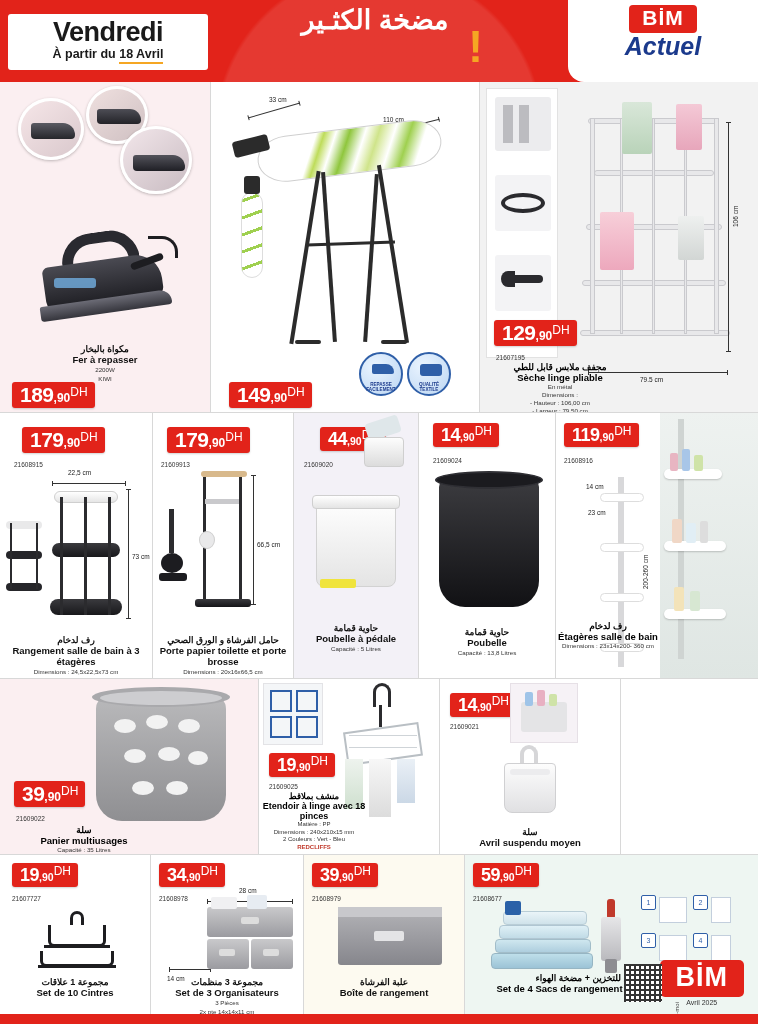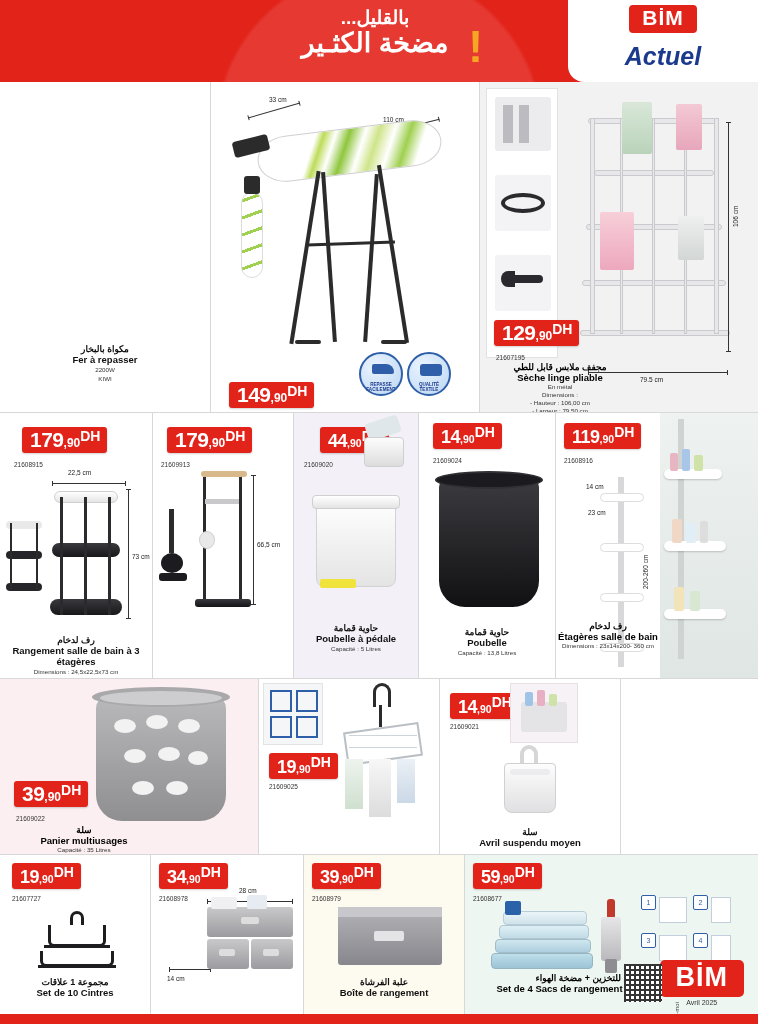--- a/index.html
+++ b/index.html
@@ -34,40 +34,40 @@
   .arabic-head .exclaim { position:absolute; right:42px; top:16px; font-size:44px; font-weight:bold; color:#f5a623; }
 
   .bim-logo-head {
     position:absolute; right:0; top:0; width:190px; height:82px; background:#fff;
     border-bottom-left-radius:16px; text-align:center;
   }
   .bim-badge {
     display:inline-block; margin-top:5px; background:#e2231a; color:#fff; font-weight:bold;
     font-size:21px; padding:1px 13px 3px 13px; border-radius:4px; letter-spacing:1px;
   }
-  .bim-actuel { font-size:25px; font-weight:bold; color:#1b3a8c; line-height:25px; margin-top:11px; font-style:italic; }
+  .bim-actuel { font-size:25px; font-weight:bold; color:#1b3a8c; line-height:25px; margin-top:1px; font-style:italic; }
 
   
   .cell { position:absolute; background:#fff; overflow:hidden; }
   .cell.bg-pink   { background:#fbeff1; }
   .cell.bg-cream  { background:#fdfaf0; }
   .cell.bg-gray   { background:#f2f2f2; }
   .cell.bg-mint   { background:#eef6f2; }
   .cell.bg-lilac  { background:#f3f1f7; }
   .cell.bg-white  { background:#ffffff; }
 
   
   .price {
     position:absolute; background:#e2231a; color:#fff; border-radius:3px;
     padding:2px 7px 3px 8px; white-space:nowrap; line-height:1;
     box-shadow:0 1px 2px rgba(0,0,0,0.18);
   }
   .price .int { font-size:21px; font-weight:bold; letter-spacing:-0.5px; }
   .price .dec { font-size:12px; font-weight:bold; }
-  .price .cur { font-size:14px; font-weight:bold; vertical-align:super; }
+  .price .cur { font-size:12px; font-weight:normal; vertical-align:super; }
   .price.small .int { font-size:18px; }
   .price.small .dec { font-size:10.5px; }
 
   .refcode { position:absolute; font-size:6.5px; color:#333; }
 
   
   .cap { position:absolute; text-align:center; width:100%; }
   .cap .ar { font-size:9px; font-weight:bold; color:#111; direction:rtl; }
   .cap .fr { font-size:9.5px; font-weight:bold; color:#111; line-height:11px; }
   .cap .sp { font-size:6.2px; color:#333; line-height:8px; margin-top:1px; }
@@ -166,33 +166,63 @@
   .seal .t { position:absolute; bottom:2px; width:100%; text-align:center; font-size:4.6px; color:#1b3a8c; font-weight:bold; }
 </style>
 </head>
 <body>
 
 <div class="page">
 
   <div class="header">
     <div class="wave"></div>
 
+    <div class="vendredi-box">
+      <div class="vendredi-title">Vendredi</div>
+      <div class="vendredi-sub">
+        <span>À partir du </span><span class="date">18 Avril</span>
+      </div>
+    </div>
 
     <div class="arabic-head">
-      <div class="l1">بالقليل...</div>
       <div class="l2">مضخة الكثـير</div>
       <div class="exclaim">!</div>
     </div>
 
     <div class="bim-logo-head">
       <div class="bim-badge">BİM</div>
       <div class="bim-actuel">Actuel</div>
     </div>
   </div>
 
+  <div class="cell bg-pink" style="left:0;top:82px;width:210px;height:330px;">
+    <div class="circ-photo" style="left:18px;top:16px;width:66px;height:62px;background:linear-gradient(140deg,#f6e6e8,#d9c8cc);">
+      <div style="position:absolute;left:10px;top:22px;width:44px;height:16px;background:linear-gradient(180deg,#5a5a62,#26262b);border-radius:3px 12px 4px 4px;"></div>
+    </div>
+    <div class="circ-photo" style="left:86px;top:4px;width:62px;height:58px;background:linear-gradient(140deg,#efe0df,#cfc0c2);">
+      <div style="position:absolute;left:8px;top:20px;width:44px;height:15px;background:linear-gradient(180deg,#4d4d55,#232328);border-radius:3px 12px 4px 4px;"></div>
+    </div>
+    <div class="circ-photo" style="left:120px;top:44px;width:72px;height:68px;background:linear-gradient(140deg,#f2e6ea,#c9bcc2);">
+      <div style="position:absolute;left:10px;top:26px;width:52px;height:16px;background:linear-gradient(180deg,#53535b,#1f1f25);border-radius:3px 12px 4px 4px;"></div>
+    </div>
+
+    <div class="shape" style="left:44px;top:150px;">
+      <div class="iron-handle" style="left:16px;top:0;"></div>
+      <div class="iron-body" style="left:0;top:28px;"></div>
+      <div class="iron-sole" style="left:-4px;top:66px;"></div>
+      <div style="position:absolute;left:86px;top:26px;width:34px;height:7px;background:#1d1d21;border-radius:4px;transform:rotate(-20deg);"></div>
+      <div style="position:absolute;left:104px;top:4px;width:30px;height:22px;border:3px solid #1d1d21;border-left:none;border-bottom:none;border-radius:0 16px 0 0;"></div>
+      <div style="position:absolute;left:10px;top:46px;width:42px;height:10px;background:#6fa8d8;border-radius:3px;opacity:0.85;"></div>
+    </div>
+
+    <div class="price" style="left:12px;top:300px;">
+      <span class="int">189</span><span class="dec">,90</span><span class="cur">DH</span>
+    </div>
+
+  </div>
 
   <div class="cell bg-white" style="left:211px;top:82px;width:268px;height:330px;">
     <div class="dim" style="left:58px;top:14px;">33 cm</div>
     <div class="dimline-h" style="left:36px;top:28px;width:54px;transform:rotate(-16deg);"></div>
     <div class="dim" style="left:172px;top:34px;">110 cm</div>
     <div class="dimline-h" style="left:120px;top:50px;width:110px;transform:rotate(-14deg);"></div>
 
     <div class="board-top" style="left:46px;top:46px;"></div>
     <div class="shape" style="left:22px;top:56px;width:36px;height:16px;background:#2b2b2b;border-radius:3px;transform:rotate(-14deg);"></div>
 
@@ -334,20 +364,25 @@
       <div style="position:absolute;left:2px;top:128px;width:56px;height:8px;background:linear-gradient(180deg,#3a3a3e,#141418);border-radius:3px;"></div>
       <div style="position:absolute;left:12px;top:28px;width:34px;height:5px;background:#c9c9cc;"></div>
       <div style="position:absolute;left:6px;top:60px;width:16px;height:18px;border-radius:50%;background:#e9e9ea;border:1px solid #cfcfcf;"></div>
     </div>
     <div class="shape" style="left:6px;top:96px;width:34px;height:82px;">
       <div style="position:absolute;left:10px;top:0;width:5px;height:44px;background:#2b2b2e;"></div>
       <div style="position:absolute;left:2px;top:44px;width:22px;height:20px;border-radius:50%;background:#1c1c20;"></div>
       <div style="position:absolute;left:0px;top:64px;width:28px;height:8px;background:#1c1c20;border-radius:3px;"></div>
     </div>
 
+    <div class="cap" style="left:0;top:222px;">
+      <div class="ar">حامل الفرشاة و الورق الصحي</div>
+      <div class="fr">Porte papier toilette et porte brosse</div>
+      <div class="sp">Dimensions : 20x16x66,5 cm</div>
+    </div>
   </div>
 
   <div class="cell bg-lilac" style="left:294px;top:413px;width:124px;height:265px;">
     <div class="price small" style="left:26px;top:14px;">
       <span class="int">44</span><span class="dec">,90</span><span class="cur">DH</span>
     </div>
     <div class="refcode" style="left:10px;top:48px;">21609020</div>
 
     <div class="shape" style="left:66px;top:6px;width:54px;height:54px;">
       <div style="position:absolute;left:6px;top:0;width:34px;height:18px;background:#dfe7ea;border-radius:4px;transform:rotate(-18deg);"></div>
@@ -468,20 +503,28 @@
       <div style="position:absolute;left:14px;top:64px;width:68px;height:1px;background:#cfd4d8;"></div>
       <div style="position:absolute;left:10px;top:76px;width:18px;height:50px;background:linear-gradient(180deg,#eef3ee,#cfe0cf);"></div>
       <div style="position:absolute;left:34px;top:76px;width:22px;height:58px;background:linear-gradient(180deg,#f7f7f7,#dcdcdc);"></div>
       <div style="position:absolute;left:62px;top:76px;width:18px;height:44px;background:linear-gradient(180deg,#eaf0f6,#cbd8e6);"></div>
     </div>
 
     <div class="price small" style="left:10px;top:74px;">
       <span class="int">19</span><span class="dec">,90</span><span class="cur">DH</span>
     </div>
     <div class="refcode" style="left:10px;top:104px;">21609025</div>
+    <div style="position:absolute;left:2px;top:112px;width:106px;text-align:center;">
+      <div class="ar" style="font-size:8.5px;font-weight:bold;direction:rtl;">منشف بملاقط</div>
+      <div class="fr" style="font-size:9px;font-weight:bold;line-height:10px;">Etendoir à linge avec 18 pinces</div>
+      <div class="sp" style="font-size:6px;color:#333;line-height:7.6px;">Matière : PP</div>
+      <div class="sp" style="font-size:6px;color:#333;line-height:7.6px;">Dimensions : 240x210x15 mm</div>
+      <div class="sp" style="font-size:6px;color:#333;line-height:7.6px;">2 Couleurs : Vert - Bleu</div>
+      <div class="sp" style="font-size:6px;color:#c0392b;font-weight:bold;line-height:7.6px;">REDCLIFFS</div>
+    </div>
   </div>
 
   <div class="cell bg-white" style="left:440px;top:679px;width:180px;height:175px;">
     <div class="price small" style="left:10px;top:14px;">
       <span class="int">14</span><span class="dec">,90</span><span class="cur">DH</span>
     </div>
     <div class="refcode" style="left:10px;top:44px;">21609021</div>
 
     <div style="position:absolute;left:70px;top:4px;width:68px;height:60px;background:#f6f2f6;border:1px solid #e6e0e6;">
       <div style="position:absolute;left:10px;top:18px;width:46px;height:30px;background:#e4e4e6;border-radius:3px;"></div>
@@ -545,20 +588,26 @@
     </div>
     <div class="box-fab" style="left:56px;top:84px;width:42px;height:30px;">
       <div style="position:absolute;left:12px;top:10px;width:16px;height:7px;background:#ddd;border-radius:2px;"></div>
     </div>
     <div class="box-fab" style="left:100px;top:84px;width:42px;height:30px;">
       <div style="position:absolute;left:12px;top:10px;width:16px;height:7px;background:#ddd;border-radius:2px;"></div>
     </div>
     <div style="position:absolute;left:60px;top:42px;width:26px;height:12px;background:#f0f0f2;border-radius:2px;"></div>
     <div style="position:absolute;left:96px;top:40px;width:20px;height:14px;background:#e7ecf2;border-radius:2px;"></div>
 
+    <div class="cap" style="left:0;top:122px;">
+      <div class="ar">مجموعة 3 منظمات</div>
+      <div class="fr">Set de 3 Organisateurs</div>
+      <div class="sp">3 Pièces</div>
+      <div class="sp">2x pte 14x14x11 cm</div>
+    </div>
   </div>
 
   <div class="cell bg-cream" style="left:304px;top:855px;width:160px;height:159px;">
     <div class="price small" style="left:8px;top:8px;">
       <span class="int">39</span><span class="dec">,90</span><span class="cur">DH</span>
     </div>
     <div class="refcode" style="left:8px;top:40px;">21608979</div>
 
     <div class="box-fab" style="left:34px;top:52px;width:104px;height:58px;background:linear-gradient(180deg,#b4b4b8,#86868c);">
       <div style="position:absolute;left:0;top:0;width:104px;height:10px;background:#c8c8cc;"></div>

